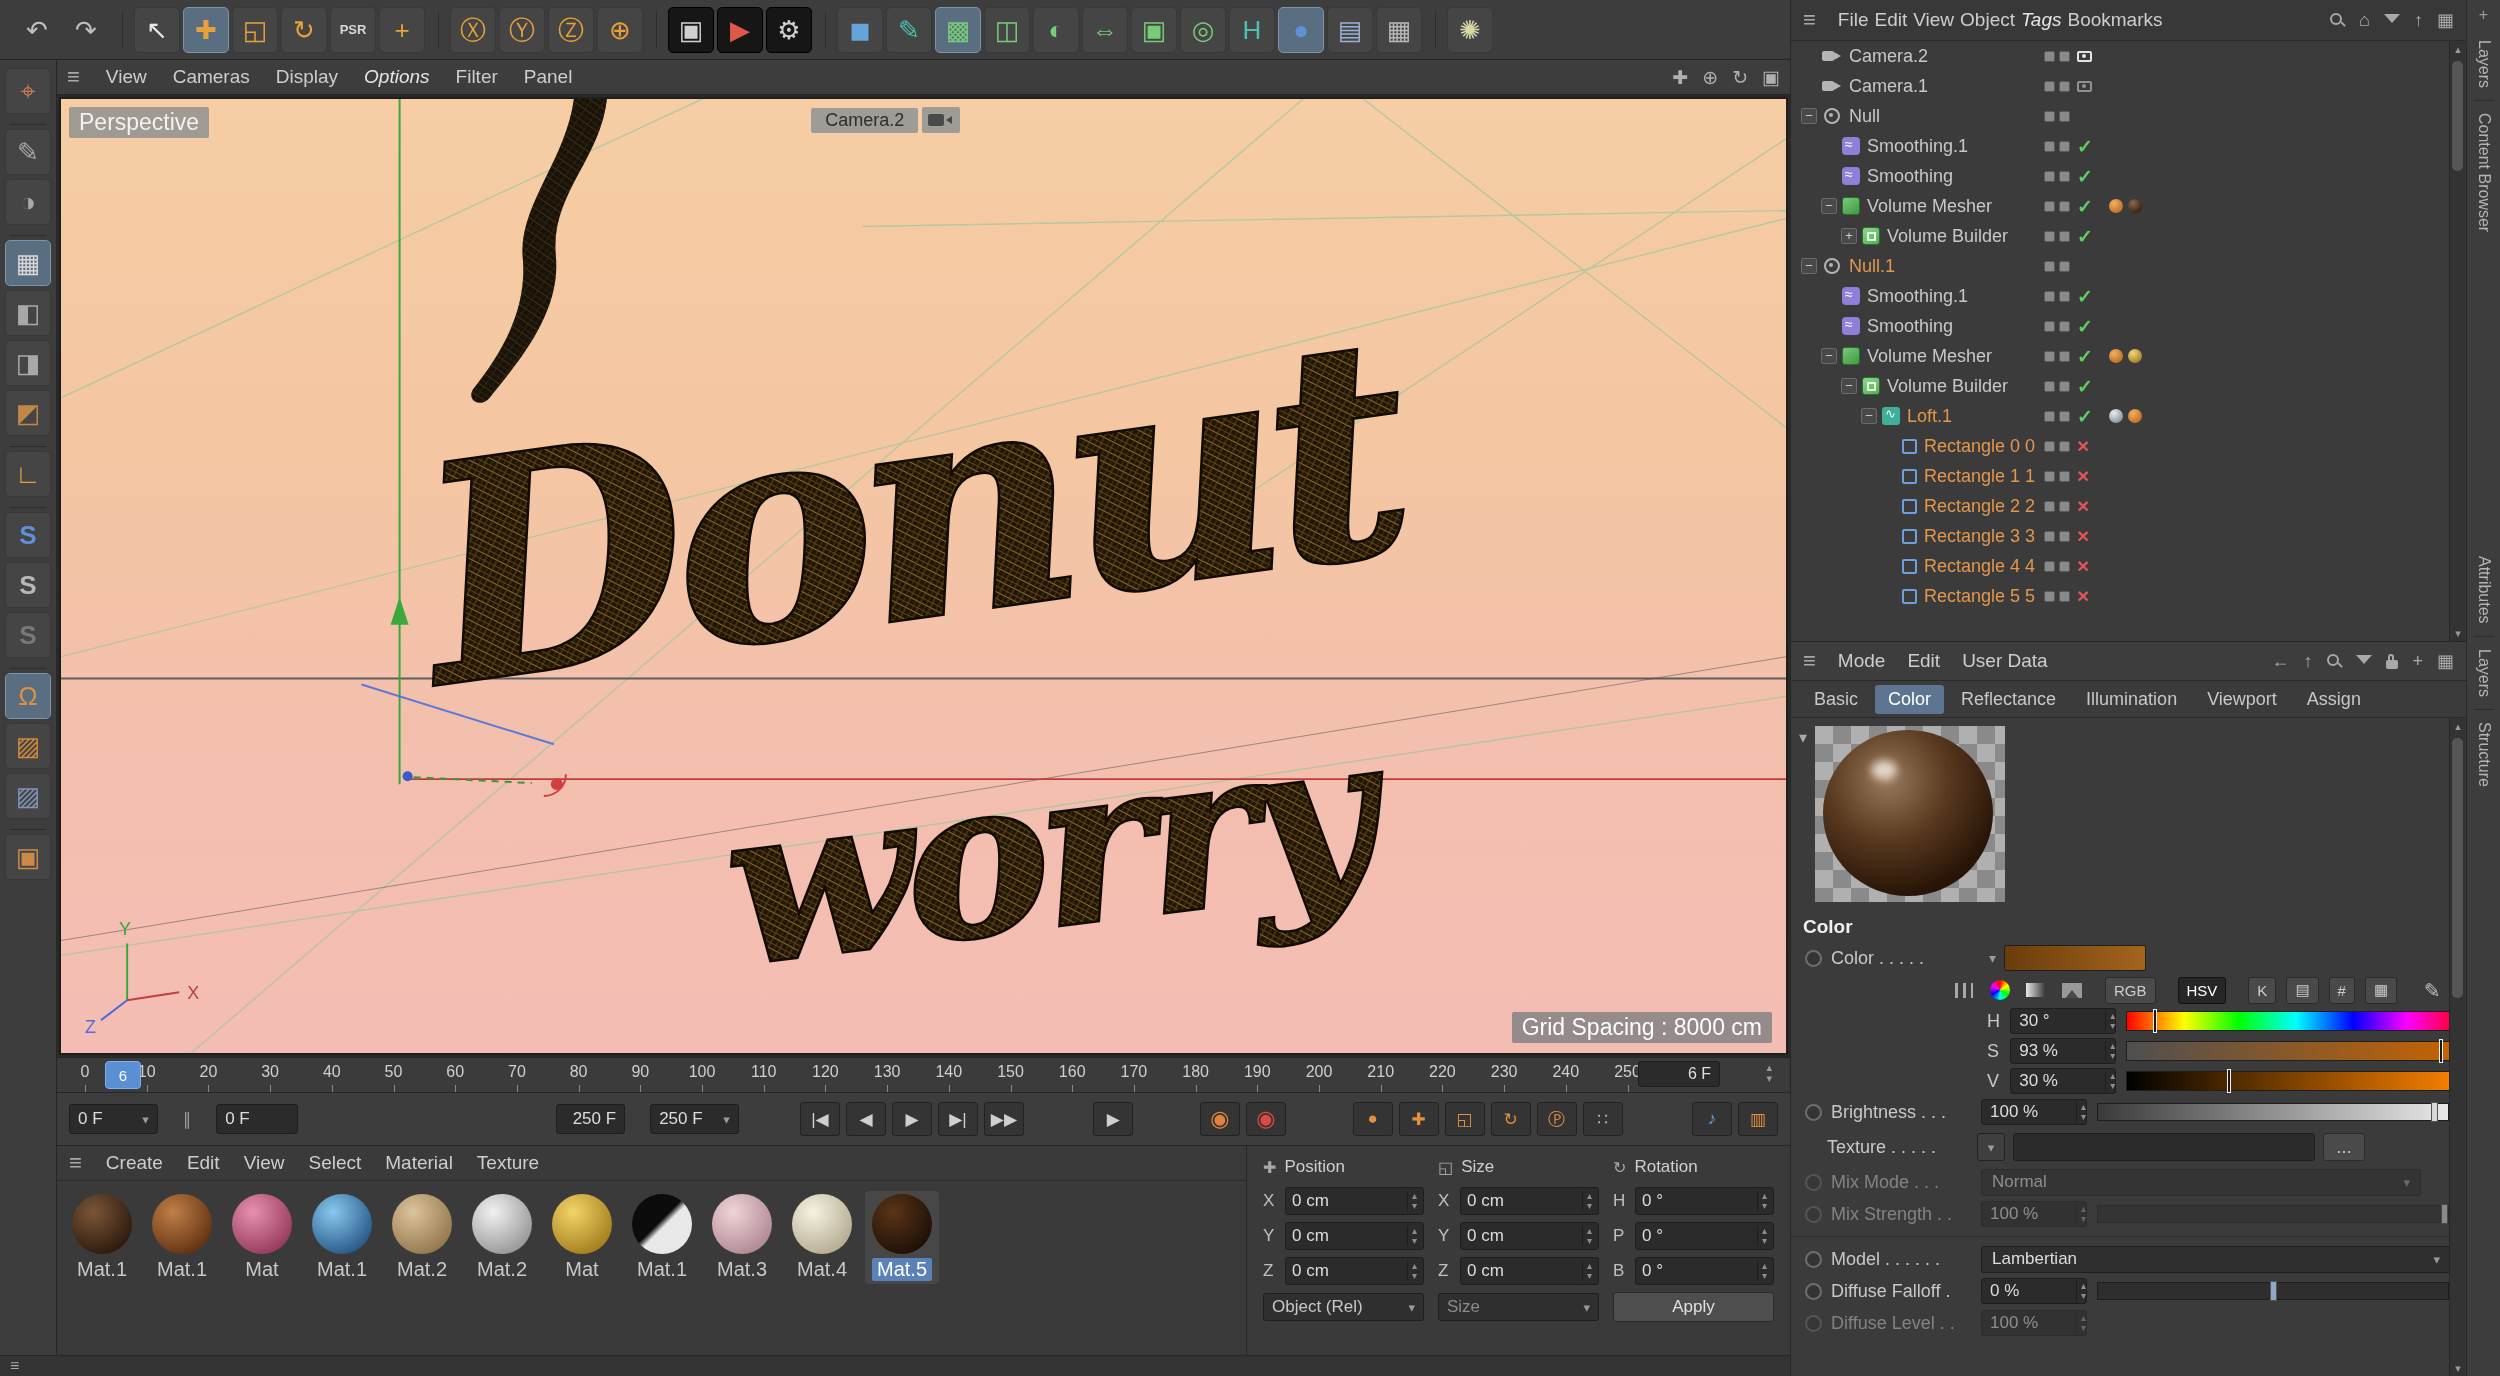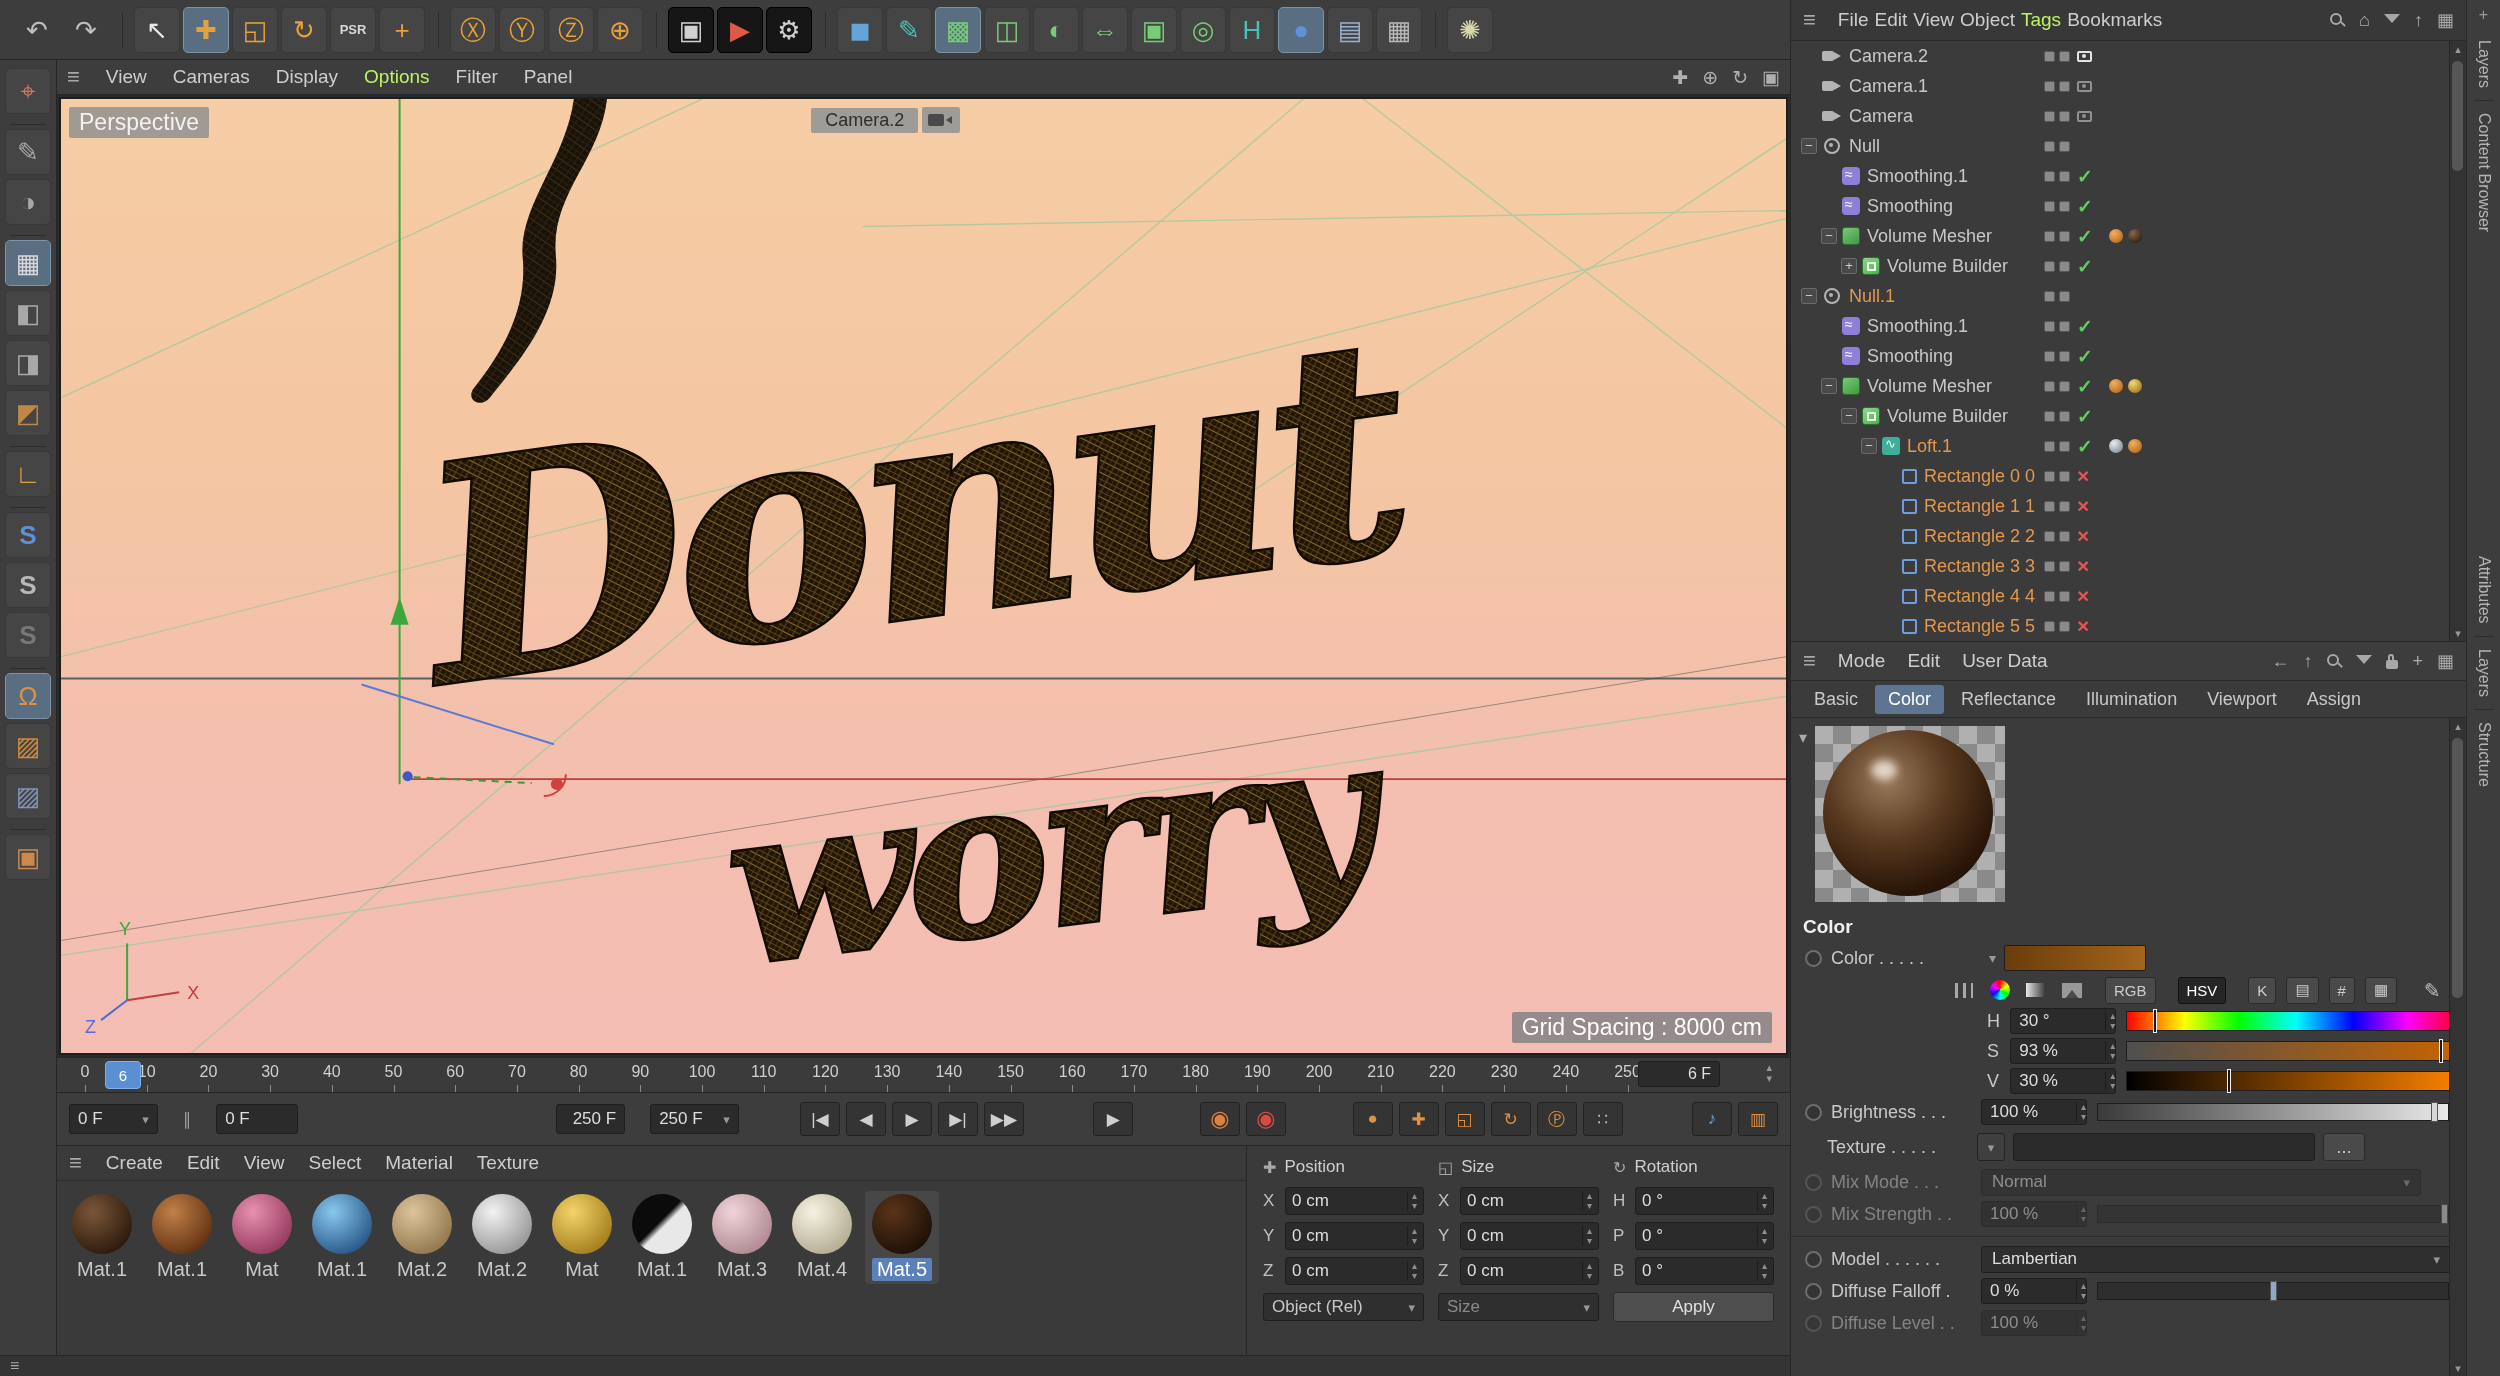--- a/index.html
+++ b/index.html
@@ -21,21 +21,21 @@
   #left-toolbar{position:absolute;left:0;top:60px;width:57px;height:1295px;background:#3d3d3d;
     border-right:1px solid #262626;display:flex;flex-direction:column;align-items:center;padding-top:8px;box-sizing:border-box;gap:4px;}
   #left-toolbar .tb-btn{width:44px;height:44px;}
   #left-toolbar .tb-sep{width:36px;height:6px;border-right:none;border-bottom:1px solid #2c2c2c;margin:0;}
   .gl.bold{font-weight:bold;}
   
   #center{position:absolute;left:57px;top:60px;width:1733px;height:1295px;display:flex;flex-direction:column;}
   .vp-menubar{height:34px;background:#3d3d3d;border-bottom:1px solid #262626;display:flex;align-items:center;
     padding:0 10px;gap:26px;flex:0 0 auto;font-size:19px;}
   .menu-item{cursor:pointer;color:#cdcdcd;}
-  .menu-item.hl{color:#bef264;}
+  .menu-item.hl{color:#e5e5e5;font-style:italic;}
   .burger{color:#a8a8a8;font-size:22px;cursor:pointer;}
   .vp-right-icons{margin-left:auto;display:flex;gap:14px;color:#b0b0b0;font-size:19px;}
   .vp-right-icons span{cursor:pointer;}
   
   .vp-wrap{flex:1 1 auto;position:relative;background:#1e1e1e;border:2px solid #2a2a2a;box-sizing:border-box;}
   .vp-canvas{position:absolute;inset:2px;background:linear-gradient(180deg,#f6cda4 0%,#f4c6a2 38%,#f3bfae 68%,#f4bdb4 100%);overflow:hidden;}
   .vp-canvas svg{position:absolute;inset:0;width:100%;height:100%;}
   .vp-label{position:absolute;background:rgba(145,145,145,.85);color:#f2f2f2;font-size:23px;
     padding:2px 10px;border-radius:2px;}
   #perspective-label{left:8px;top:8px;}
@@ -829,33 +829,20 @@
           <span class="col-t">
             <i class="tg"></i>
             <i class="tg"></i>
           </span>
           <span class="col-s">
             <span class="st-cam"></span>
           </span>
         </div>
         <div class="om-row">
           <span style="width: 10px; flex: 0 0 auto;"></span>
-          <span class="exp none"></span>
-          <span class="oi oi-camera"></span>
-          <span class="om-label">Camera</span>
-          <span class="col-t">
-            <i class="tg"></i>
-            <i class="tg"></i>
-          </span>
-          <span class="col-s">
-            <span class="st-cam"></span>
-          </span>
-        </div>
-        <div class="om-row">
-          <span style="width: 10px; flex: 0 0 auto;"></span>
           <span class="exp">−</span>
           <span class="oi oi-null"></span>
           <span class="om-label">Null</span>
           <span class="col-t">
             <i class="tg"></i>
             <i class="tg"></i>
           </span>
         </div>
         <div class="om-row">
           <span style="width: 30px; flex: 0 0 auto;"></span>

